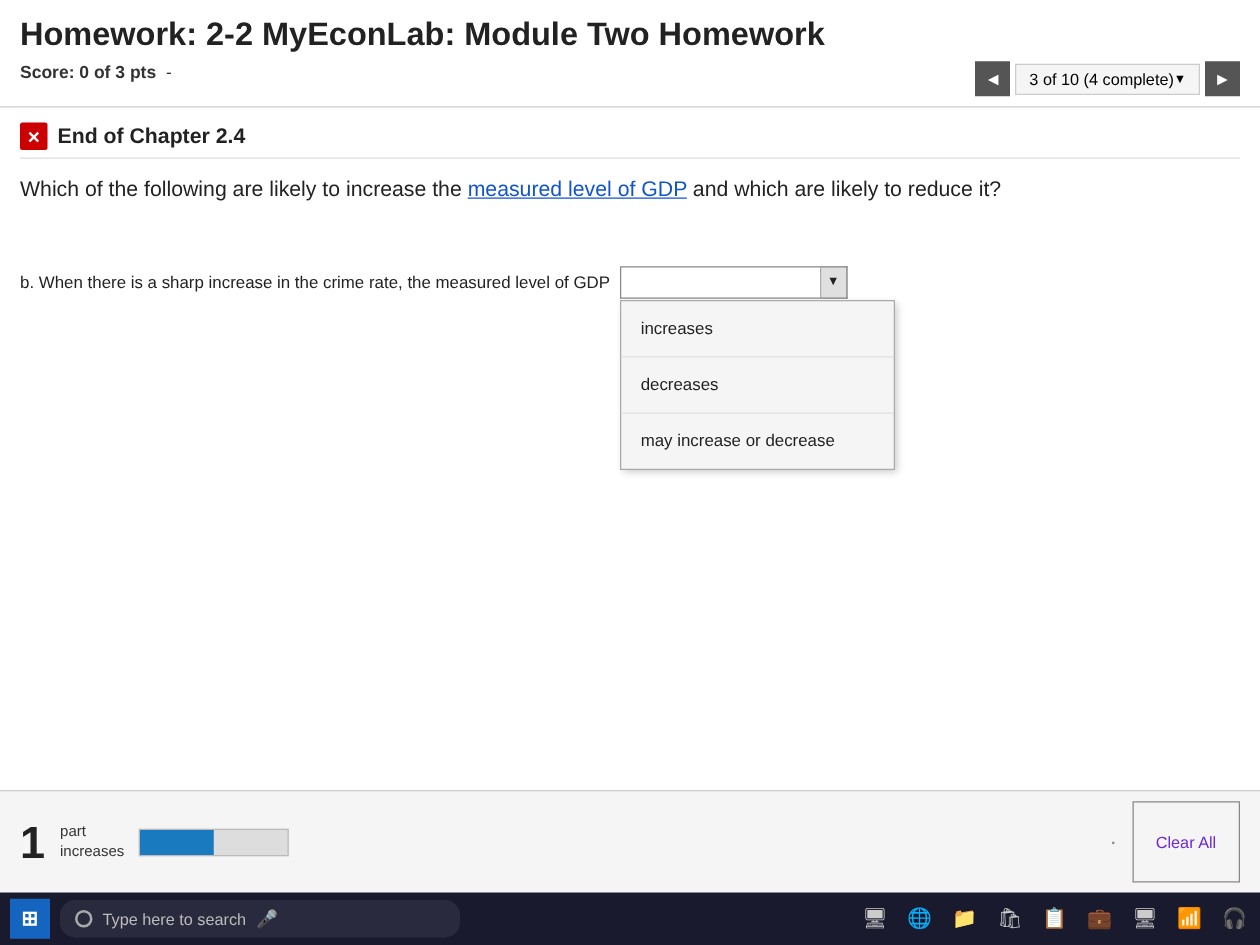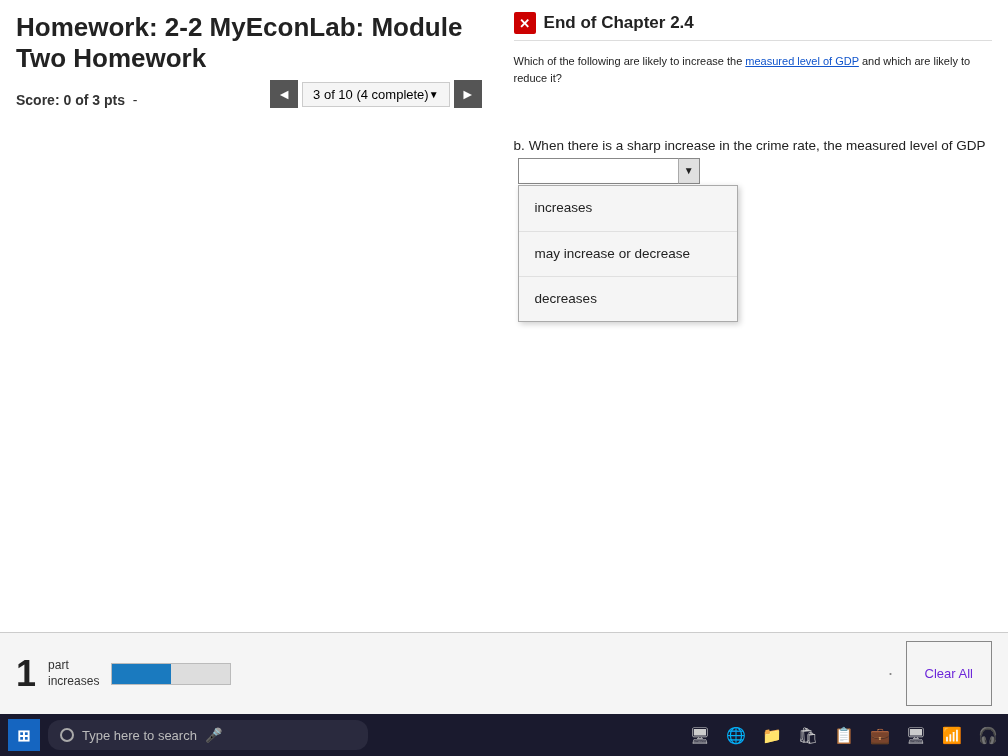--- a/index.html
+++ b/index.html
@@ -11,39 +11,39 @@
       overflow: hidden;
       display: flex;
       flex-direction: column;
     }
 
     
     .main-content {
       flex: 1;
       background: #ffffff;
       display: flex;
-      flex-direction: row;
+      flex-direction: column;
       position: relative;
     }
 
     
     .page-header {
       background: #fff;
       padding: 12px 16px 8px 16px;
       border-bottom: 1px solid #ccc;
     }
     .page-title {
       font-size: 26px;
       font-weight: bold;
       color: #222;
       margin-bottom: 6px;
     }
     .score-nav {
       display: flex;
-      align-items: flex-end;
+      align-items: flex-start;
       justify-content: space-between;
     }
     .score-text {
       font-size: 14px;
       color: #333;
     }
     .score-text span {
       font-weight: bold;
     }
     .nav-controls {
@@ -101,21 +101,21 @@
       font-weight: bold;
       border-radius: 2px;
       flex-shrink: 0;
     }
     .chapter-title {
       font-size: 17px;
       font-weight: bold;
       color: #222;
     }
     .question-text {
-      font-size: 11px;
+      font-size: 17px;
       color: #222;
       margin-bottom: 18px;
       line-height: 1.5;
     }
     .question-text a {
       color: #1155cc;
       text-decoration: underline;
     }
 
     
@@ -359,22 +359,22 @@
           <option value=""></option>
           <option value="increases">increases</option>
           <option value="decreases">decreases</option>
           <option value="may_increase_or_decrease">may increase or decrease</option>
         </select>
         <div class="dropdown-arrow-btn">▼</div>
 
         
         <div class="dropdown-menu">
           <div class="dropdown-menu-item">increases</div>
+          <div class="dropdown-menu-item">decreases</div>
           <div class="dropdown-menu-item">may increase or decrease</div>
-          <div class="dropdown-menu-item">decreases</div>
         </div>
       </div>
     </div>
 
   </div>
 
   <div class="bottom-instruction">Click to select your answer(s) and then click Check Answer.</div>
 
   <div class="footer-bar" style="position:absolute; bottom:42px; left:0; right:0;">
     <div class="part-count">1</div>

